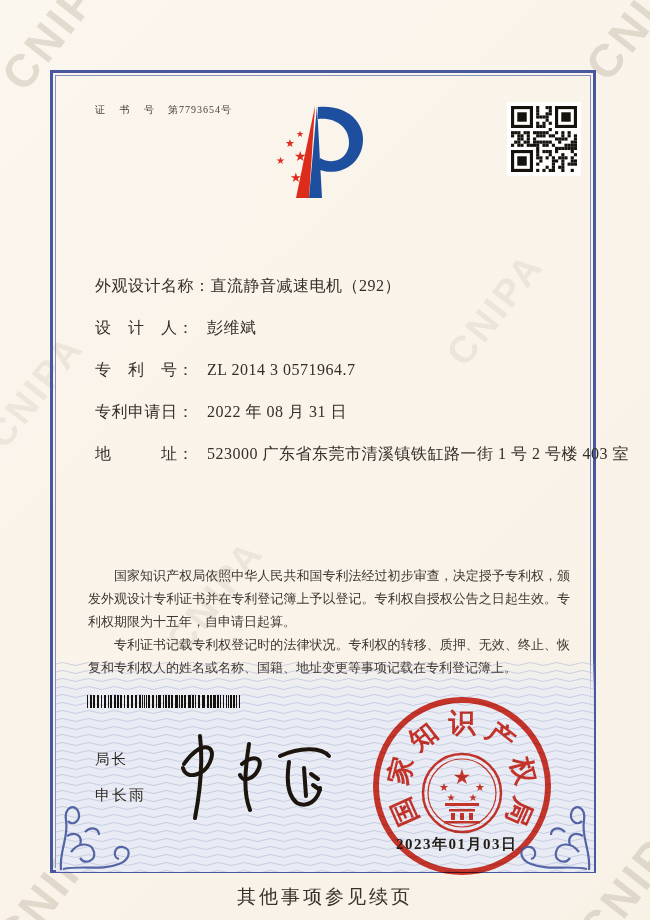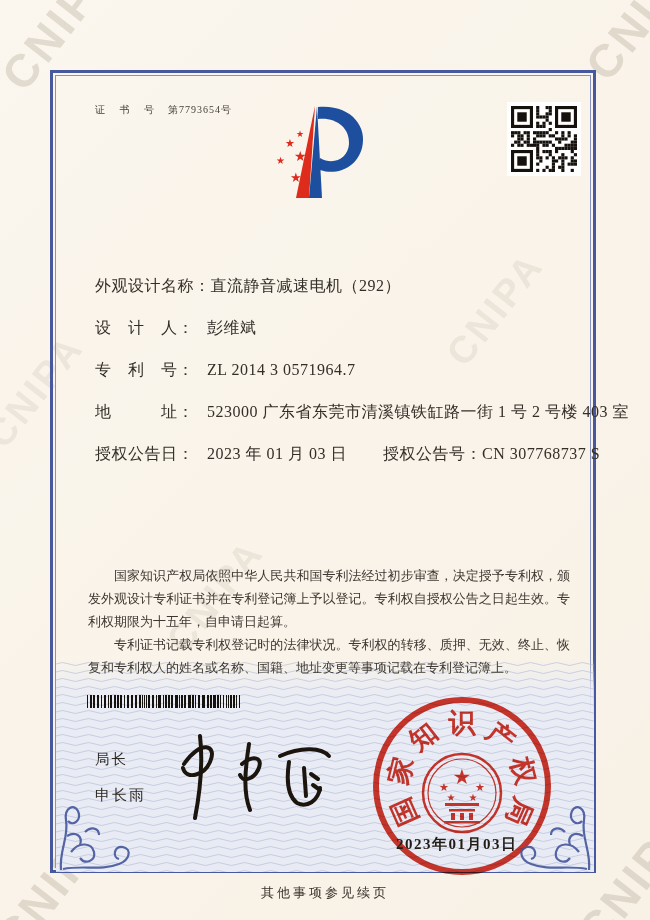--- a/index.html
+++ b/index.html
@@ -61,21 +61,21 @@
   .sig-script{ position:absolute; left:162px; top:730px; width:190px; height:95px; }
 
   .seal{ position:absolute; left:367px; top:691px; width:190px; height:190px;
     mix-blend-mode:multiply; opacity:.93; }
   .seal-date{ position:absolute; left:396px; top:835px; width:170px;
     font-size:15px; font-weight:700; color:#211c15; letter-spacing:1.5px; white-space:nowrap; }
 
   .page-info{ position:absolute; left:50px; width:546px; top:847px; text-align:center;
     font-size:12px; color:#4a453e; letter-spacing:2px; }
   .contin{ position:absolute; left:0; right:0; top:884px; text-align:center;
-    font-size:13px; color:#37322b; letter-spacing:3px; }
+    font-size:19px; color:#37322b; letter-spacing:3px; }
 
   .orn{ position:absolute; width:80px; height:80px; }
   .orn-left{ left:57px; top:792px; }
   .orn-right{ left:513px; top:792px; transform:scaleX(-1); }
 </style>
 </head>
 <body>
 
 <div class="page">
 
@@ -286,24 +286,24 @@
     <div class="field-row">
       <span class="f-label">外观设计名称：</span><span class="f-value">直流静音减速电机（292）</span>
     </div>
     <div class="field-row">
       <span class="f-label">设　计　人：</span><span class="f-value">彭维斌</span>
     </div>
     <div class="field-row">
       <span class="f-label">专　利　号：</span><span class="f-value">ZL 2014 3 0571964.7</span>
     </div>
     <div class="field-row">
+      <span class="f-label">专利申请日：</span><span class="f-value">2022 年 08 月 31 日</span>
+    </div>
+    <div class="field-row">
       <span class="f-label">地　　　址：</span><span class="f-value">523000 广东省东莞市清溪镇铁缸路一街 1 号 2 号楼 403 室</span>
-    </div>
-    <div class="field-row dual">
-      <span class="f-label">授权公告日：</span><span class="f-value">2023 年 01 月 03 日</span><span class="f-value pair2">授权公告号：</span><span class="f-value">CN 307768737 S</span>
     </div>
   </div>
 
   <div class="paras">
     <p>国家知识产权局依照中华人民共和国专利法经过初步审查，决定授予专利权，颁发外观设计专利证书并在专利登记簿上予以登记。专利权自授权公告之日起生效。专利权期限为十五年，自申请日起算。</p>
     <p>专利证书记载专利权登记时的法律状况。专利权的转移、质押、无效、终止、恢复和专利权人的姓名或名称、国籍、地址变更等事项记载在专利登记簿上。</p>
   </div>
 
   <div class="barcode" id="barcode"><span style="width:1px;margin-right:2px"></span><span style="width:2px;margin-right:1px"></span><span style="width:2px;margin-right:2px"></span><span style="width:2px;margin-right:2px"></span><span style="width:1px;margin-right:2px"></span><span style="width:2px;margin-right:2px"></span><span style="width:1px;margin-right:1px"></span><span style="width:2px;margin-right:2px"></span><span style="width:2px;margin-right:1px"></span><span style="width:2px;margin-right:1px"></span><span style="width:2px;margin-right:2px"></span><span style="width:1px;margin-right:2px"></span><span style="width:2px;margin-right:2px"></span><span style="width:2px;margin-right:2px"></span><span style="width:2px;margin-right:2px"></span><span style="width:2px;margin-right:1px"></span><span style="width:1px;margin-right:1px"></span><span style="width:1px;margin-right:1px"></span><span style="width:1px;margin-right:1px"></span><span style="width:2px;margin-right:2px"></span><span style="width:2px;margin-right:2px"></span><span style="width:1px;margin-right:1px"></span><span style="width:3px;margin-right:2px"></span><span style="width:1px;margin-right:1px"></span><span style="width:2px;margin-right:1px"></span><span style="width:2px;margin-right:1px"></span><span style="width:2px;margin-right:2px"></span><span style="width:3px;margin-right:1px"></span><span style="width:1px;margin-right:1px"></span><span style="width:2px;margin-right:1px"></span><span style="width:2px;margin-right:2px"></span><span style="width:3px;margin-right:1px"></span><span style="width:2px;margin-right:1px"></span><span style="width:1px;margin-right:2px"></span><span style="width:2px;margin-right:2px"></span><span style="width:3px;margin-right:2px"></span><span style="width:2px;margin-right:1px"></span><span style="width:2px;margin-right:1px"></span><span style="width:3px;margin-right:1px"></span><span style="width:2px;margin-right:1px"></span><span style="width:1px;margin-right:2px"></span><span style="width:1px;margin-right:2px"></span><span style="width:1px;margin-right:1px"></span><span style="width:1px;margin-right:1px"></span><span style="width:2px;margin-right:1px"></span><span style="width:2px;margin-right:1px"></span><span style="width:1px;margin-right:2px"></span><span style="width:1px;margin-right:2px"></span></div>
 

